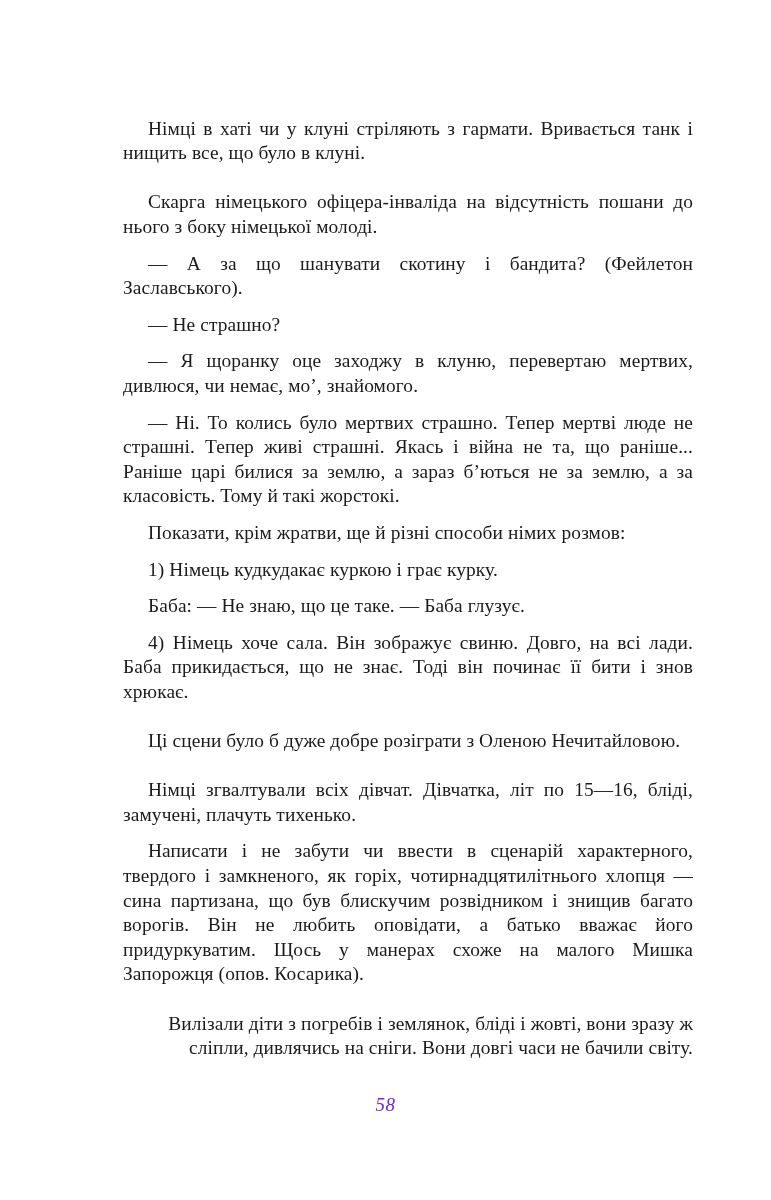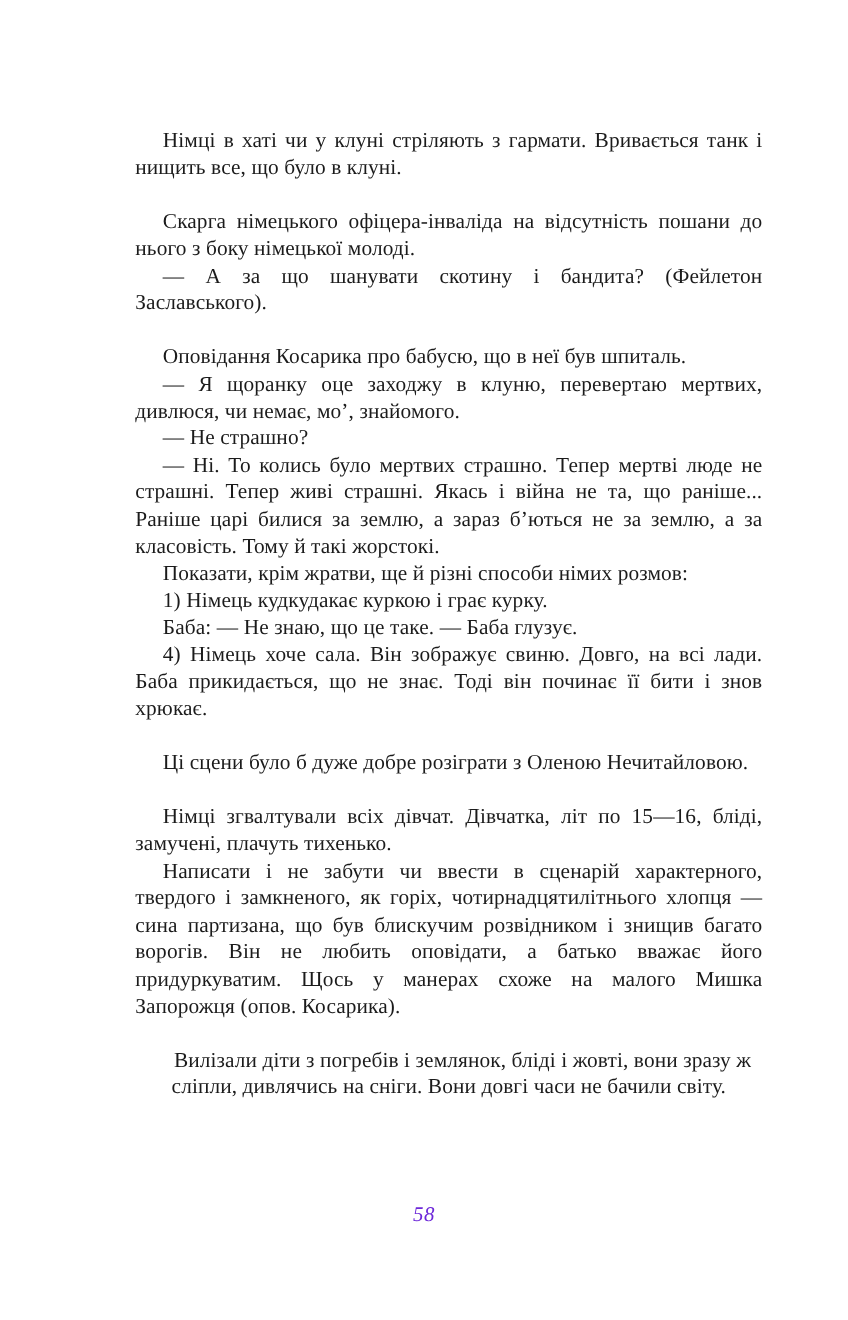--- a/index.html
+++ b/index.html
@@ -32,25 +32,25 @@
     text-align: justify;
     text-justify: inter-word;
     font-size: 19.4px;
     line-height: 24.6px;
     text-indent: 25px;
     hyphens: none;
     -webkit-hyphens: none;
     letter-spacing: 0.1px;
   }
   p.para:last-child {
-    text-align: center;
+    text-align: right;
   }
   
   p.tight {
-    margin-top: 0;
+    margin-top: 12px;
   }
   
   p.spaced {
     margin-top: 24.6px;
   }
   .folio {
     position: absolute;
     left: 0;
     top: 1094px;
     width: 771px;
@@ -65,23 +65,22 @@
 </head>
 <body>
 
 <div class="page">
 
   <div class="text-block">
 
     <p class="para spaced">Німці в хаті чи у клуні стріляють з гармати. Вривається танк і нищить все, що було в клуні.</p>
     <p class="para spaced">Скарга німецького офіцера-інваліда на відсутність пошани до нього з боку німецької молоді.</p>
     <p class="para tight">— А за що шанувати скотину і бандита? (Фейлетон Заславського).</p>
-    <p class="para spaced">Оповідання Косарика про бабусю, що в неї був шпиталь.</p>
+    <p class="para tight">— Не страшно?</p>
     <p class="para tight">— Я щоранку оце заходжу в клуню, перевертаю мертвих, дивлюся, чи немає, мо’, знайомого.</p>
-    <p class="para tight">— Не страшно?</p>
     <p class="para tight">— Ні. То колись було мертвих страшно. Тепер мертві люде не страшні. Тепер живі страшні. Якась і війна не та, що раніше... Раніше царі билися за землю, а зараз б’ються не за землю, а за класовість. Тому й такі жорстокі.</p>
     <p class="para tight">Показати, крім жратви, ще й різні способи німих розмов:</p>
     <p class="para tight">1) Німець кудкудакає куркою і грає курку.</p>
     <p class="para tight">Баба: — Не знаю, що це таке. — Баба глузує.</p>
     <p class="para tight">4) Німець хоче сала. Він зображує свиню. Довго, на всі лади. Баба прикидається, що не знає. Тоді він починає її бити і знов хрюкає.</p>
     <p class="para spaced">Ці сцени було б дуже добре розіграти з Оленою Нечитайловою.</p>
     <p class="para spaced">Німці згвалтували всіх дівчат. Дівчатка, літ по 15—16, бліді, замучені, плачуть тихенько.</p>
     <p class="para tight">Написати і не забути чи ввести в сценарій характерного, твердого і замкненого, як горіх, чотирнадцятилітнього хлопця — сина партизана, що був блискучим розвідником і знищив багато ворогів. Він не любить оповідати, а батько вважає його придуркуватим. Щось у манерах схоже на малого Мишка Запорожця (опов. Косарика).</p>
     <p class="para spaced">Вилізали діти з погребів і землянок, бліді і жовті, вони зразу ж сліпли, дивлячись на сніги. Вони довгі часи не бачили світу.</p>
 

